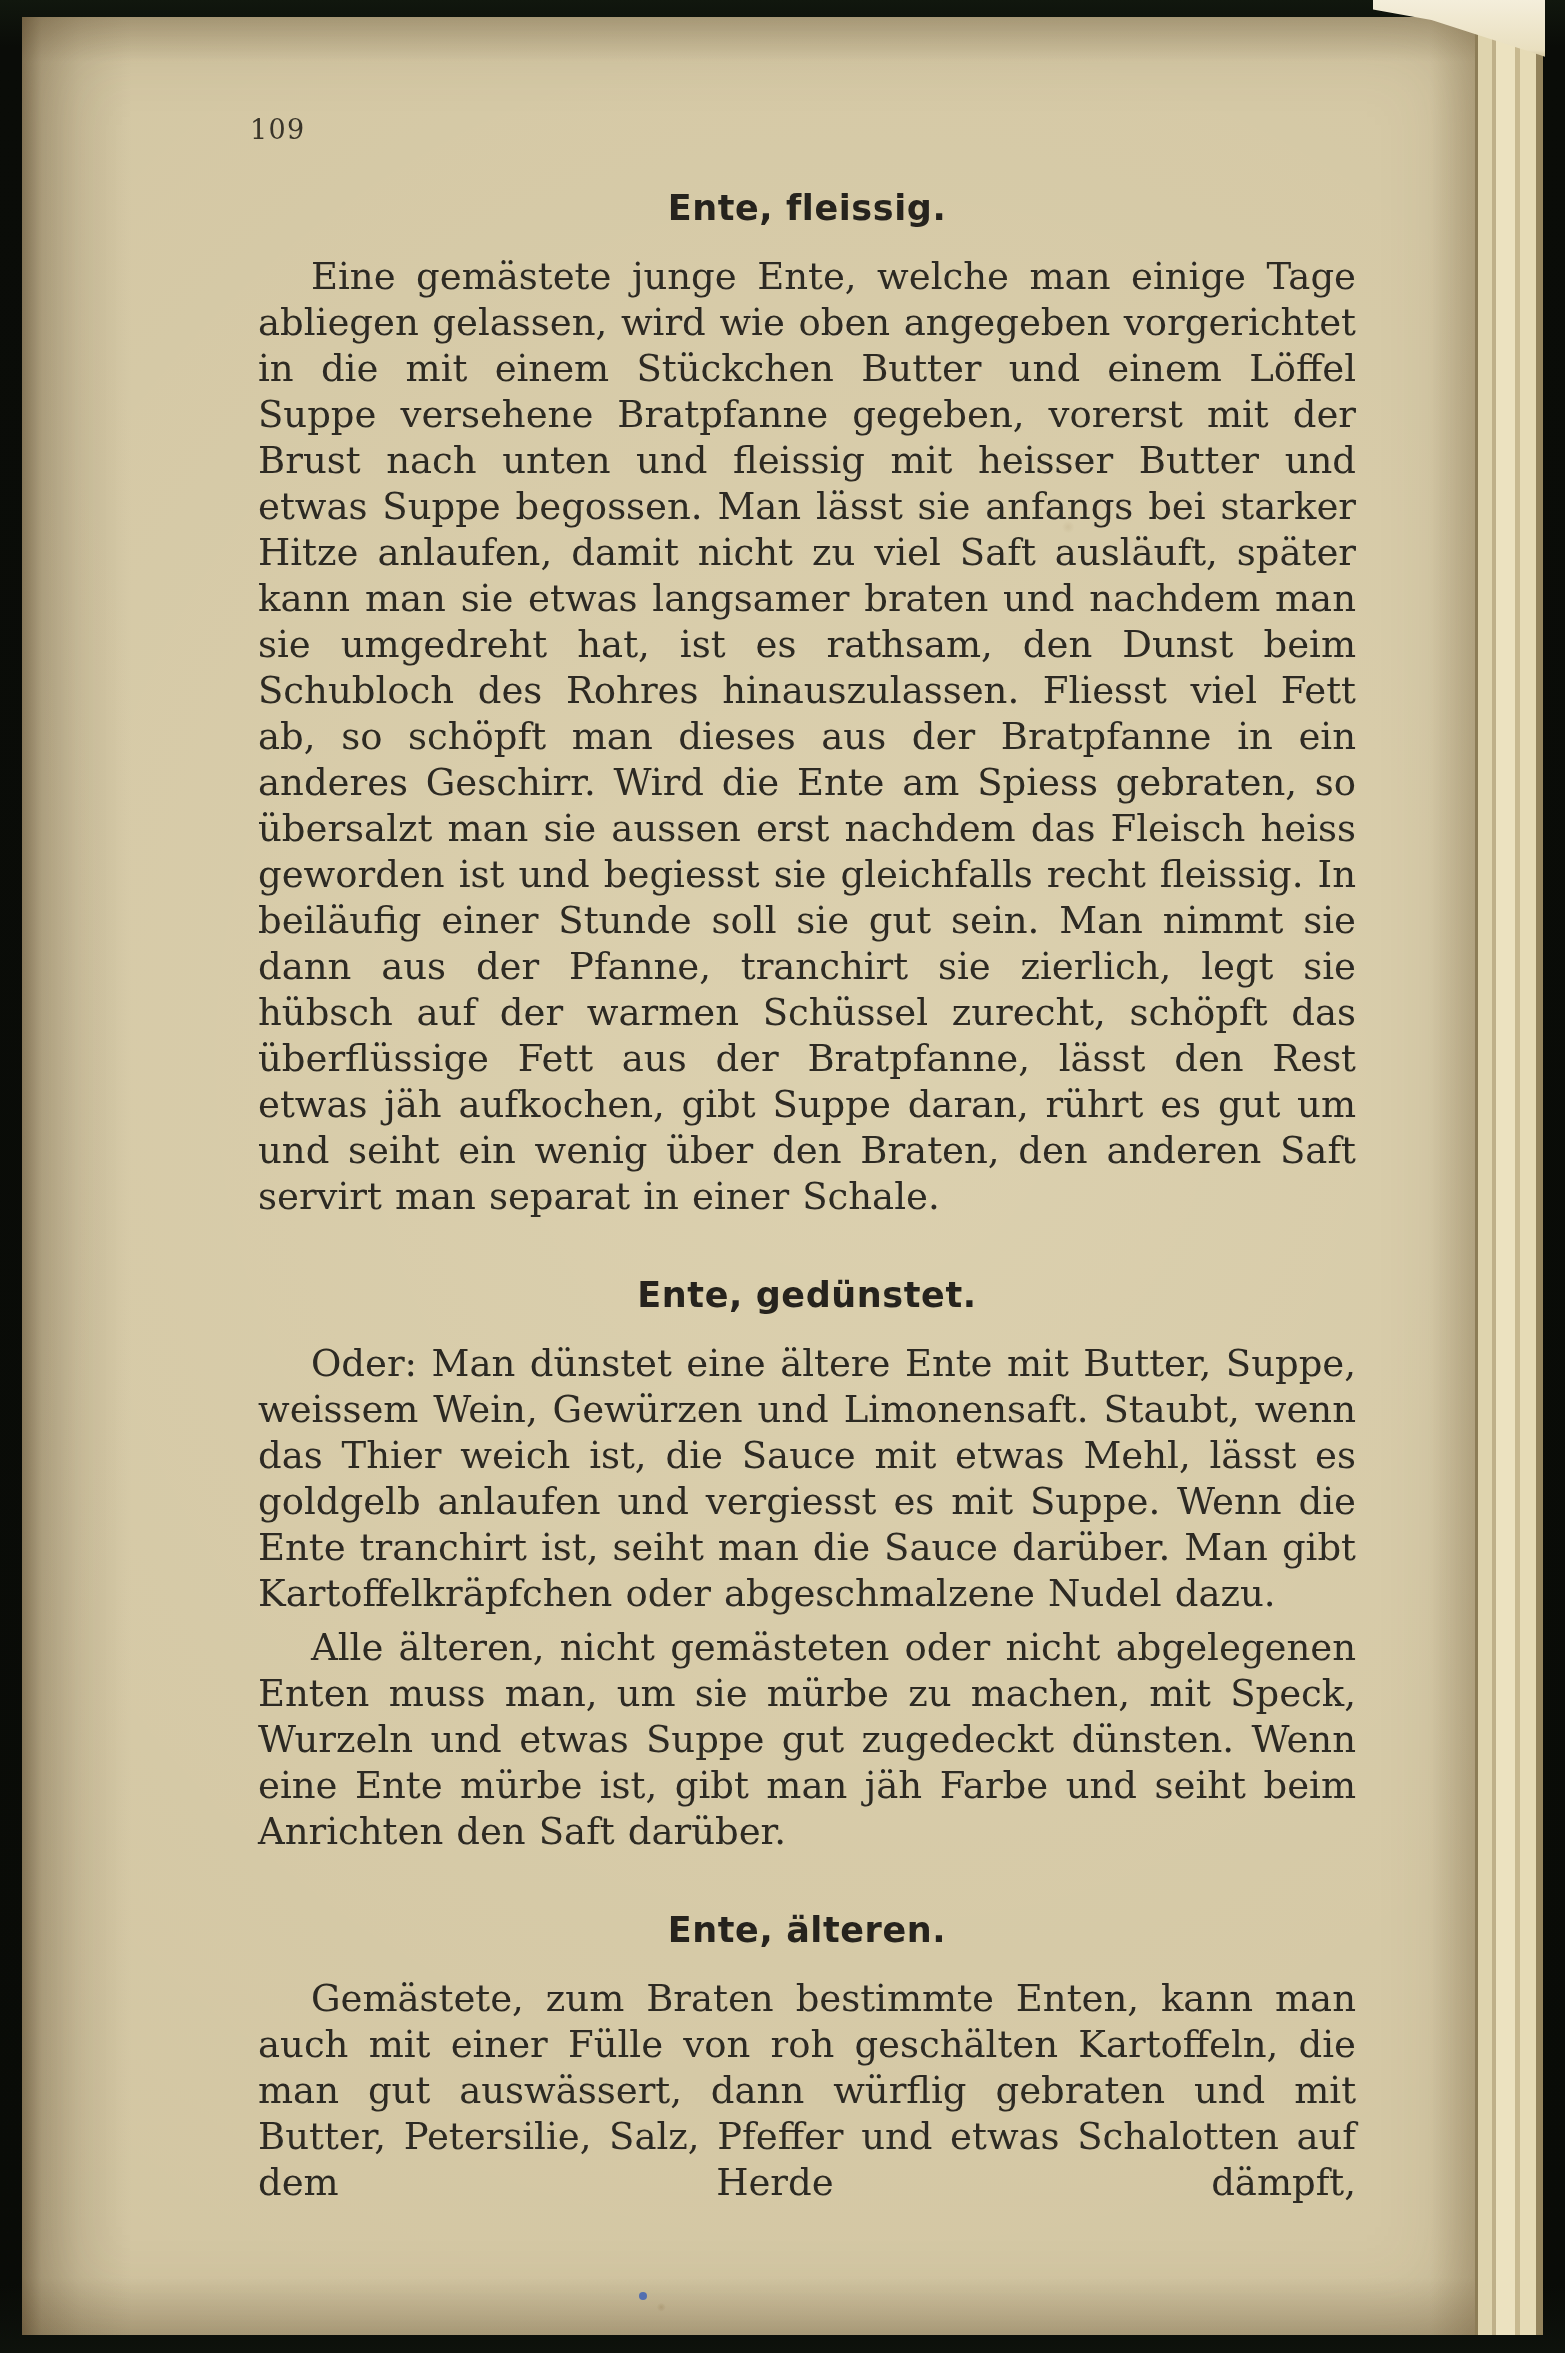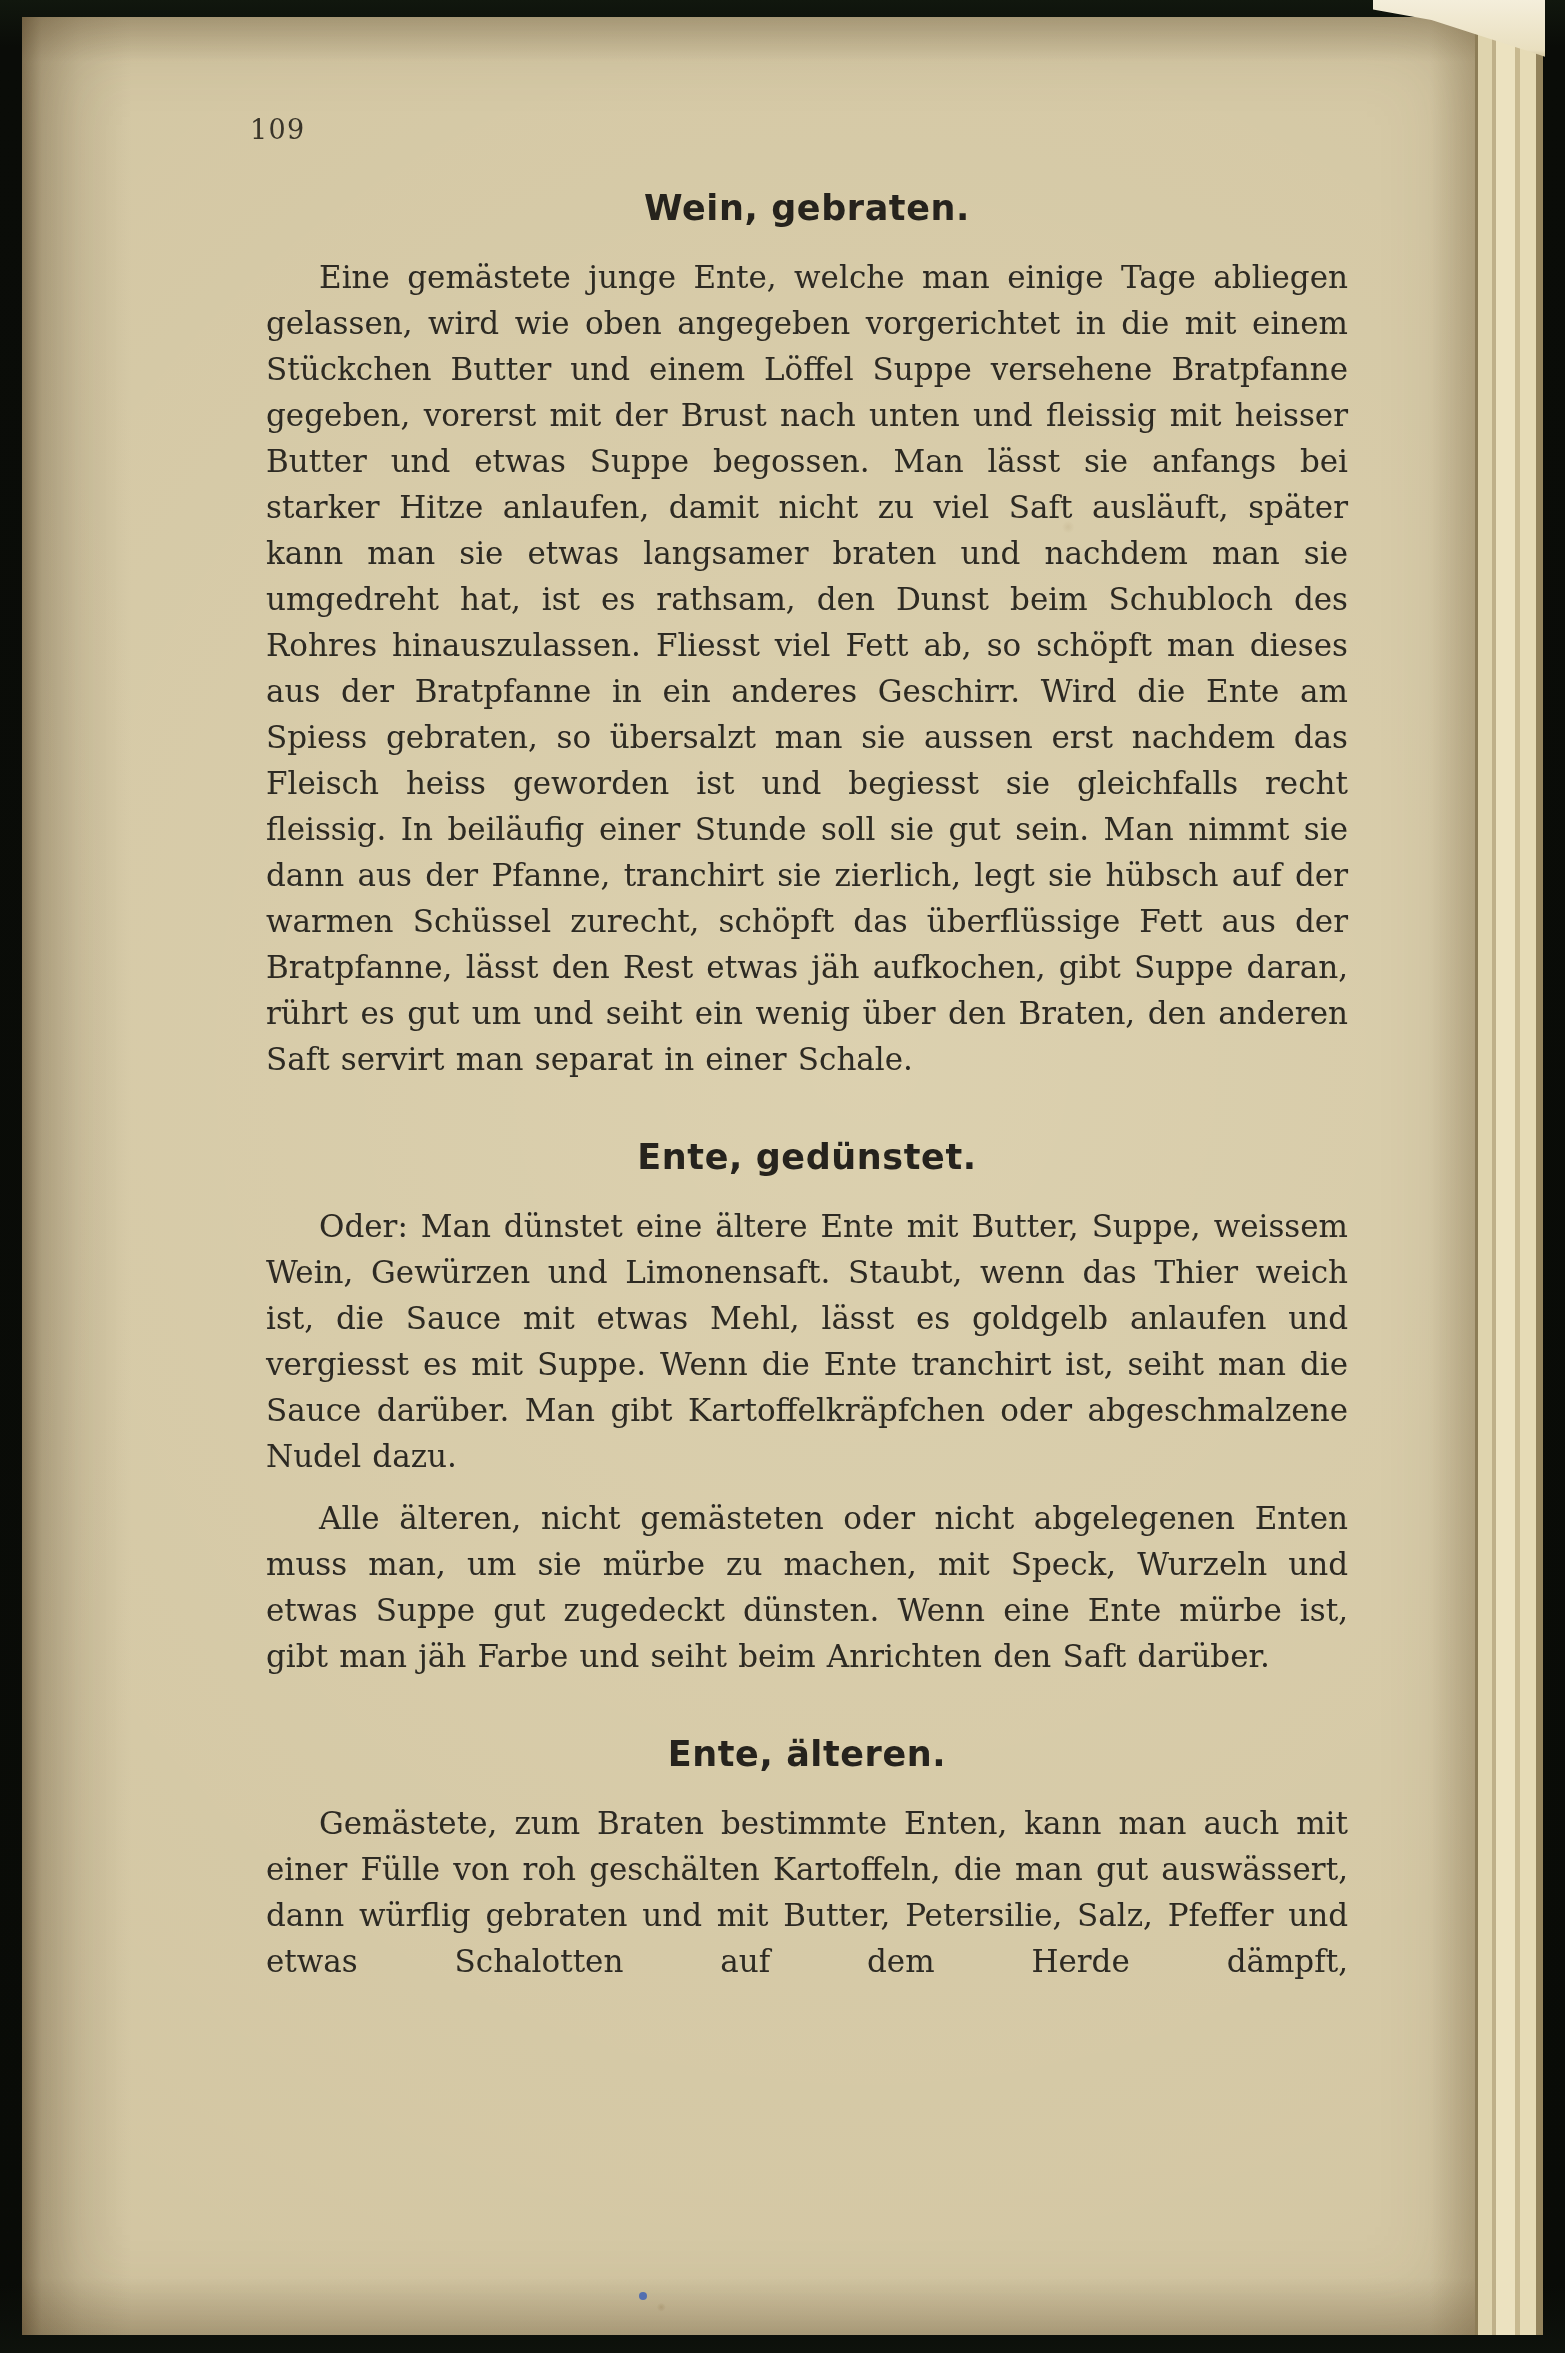--- a/index.html
+++ b/index.html
@@ -89,22 +89,22 @@
     text-align: center;
     color: #26231d;
     margin: 55px 0 26px 0;
   }
 
   .heading.first {
     margin-top: 43px;
   }
 
   p.body {
-    margin: 16px;
-    font-size: 31px;
+    margin: 8px;
+    font-size: 37px;
     line-height: 46px;
     text-align: justify;
     text-indent: 53px;
     word-spacing: 1.3px;
     color: #2d2a23;
   }
 
   p.body.continues {
     text-align-last: justify;
   }
@@ -126,21 +126,21 @@
 
 <div class="scan-root">
 
   <div class="page">
 
     <div class="content">
 
       <div class="page-number">109</div>
 
       <section>
-        <h2 class="heading first">Wein, gebraten.</h2>
+        <h2 class="heading first">Ente, fleissig.</h2>
         <p class="body">Eine gemästete junge Ente, welche man einige Tage abliegen gelassen, wird wie oben angegeben vorgerichtet in die mit einem Stückchen Butter und einem Löffel Suppe versehene Bratpfanne gegeben, vorerst mit der Brust nach unten und fleissig mit heisser Butter und etwas Suppe begossen. Man lässt sie anfangs bei starker Hitze anlaufen, damit nicht zu viel Saft ausläuft, später kann man sie etwas langsamer braten und nachdem man sie umgedreht hat, ist es rathsam, den Dunst beim Schubloch des Rohres hinauszulassen. Fliesst viel Fett ab, so schöpft man dieses aus der Bratpfanne in ein anderes Geschirr. Wird die Ente am Spiess gebraten, so übersalzt man sie aussen erst nachdem das Fleisch heiss geworden ist und begiesst sie gleichfalls recht fleissig. In beiläufig einer Stunde soll sie gut sein. Man nimmt sie dann aus der Pfanne, tranchirt sie zierlich, legt sie hübsch auf der warmen Schüssel zurecht, schöpft das überflüssige Fett aus der Bratpfanne, lässt den Rest etwas jäh aufkochen, gibt Suppe daran, rührt es gut um und seiht ein wenig über den Braten, den anderen Saft servirt man separat in einer Schale.</p>
       </section>
 
       <section>
         <h2 class="heading">Ente, gedünstet.</h2>
         <p class="body">Oder: Man dünstet eine ältere Ente mit Butter, Suppe, weissem Wein, Gewürzen und Limonensaft. Staubt, wenn das Thier weich ist, die Sauce mit etwas Mehl, lässt es goldgelb anlaufen und vergiesst es mit Suppe. Wenn die Ente tranchirt ist, seiht man die Sauce darüber. Man gibt Kartoffelkräpfchen oder abgeschmalzene Nudel dazu.</p>
         <p class="body">Alle älteren, nicht gemästeten oder nicht abgelegenen Enten muss man, um sie mürbe zu machen, mit Speck, Wurzeln und etwas Suppe gut zugedeckt dünsten. Wenn eine Ente mürbe ist, gibt man jäh Farbe und seiht beim Anrichten den Saft darüber.</p>
       </section>
 
       <section>

